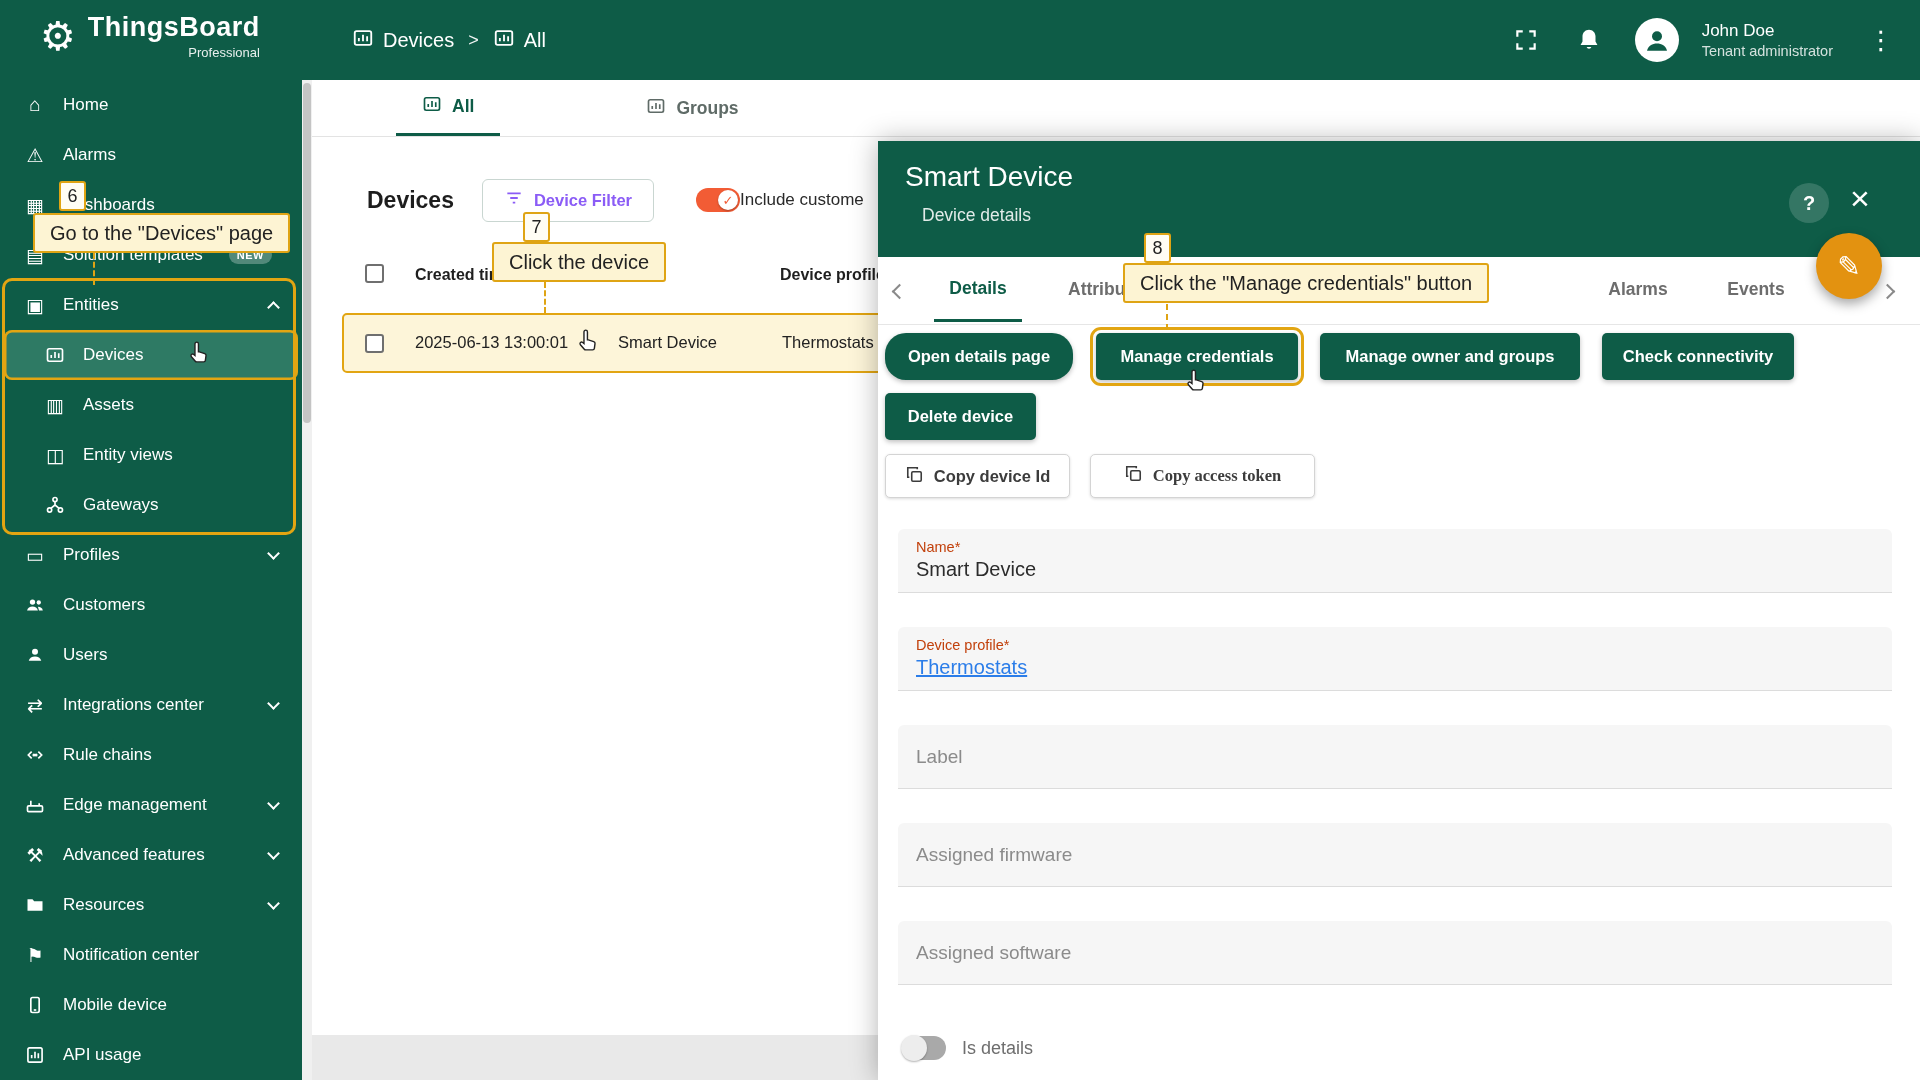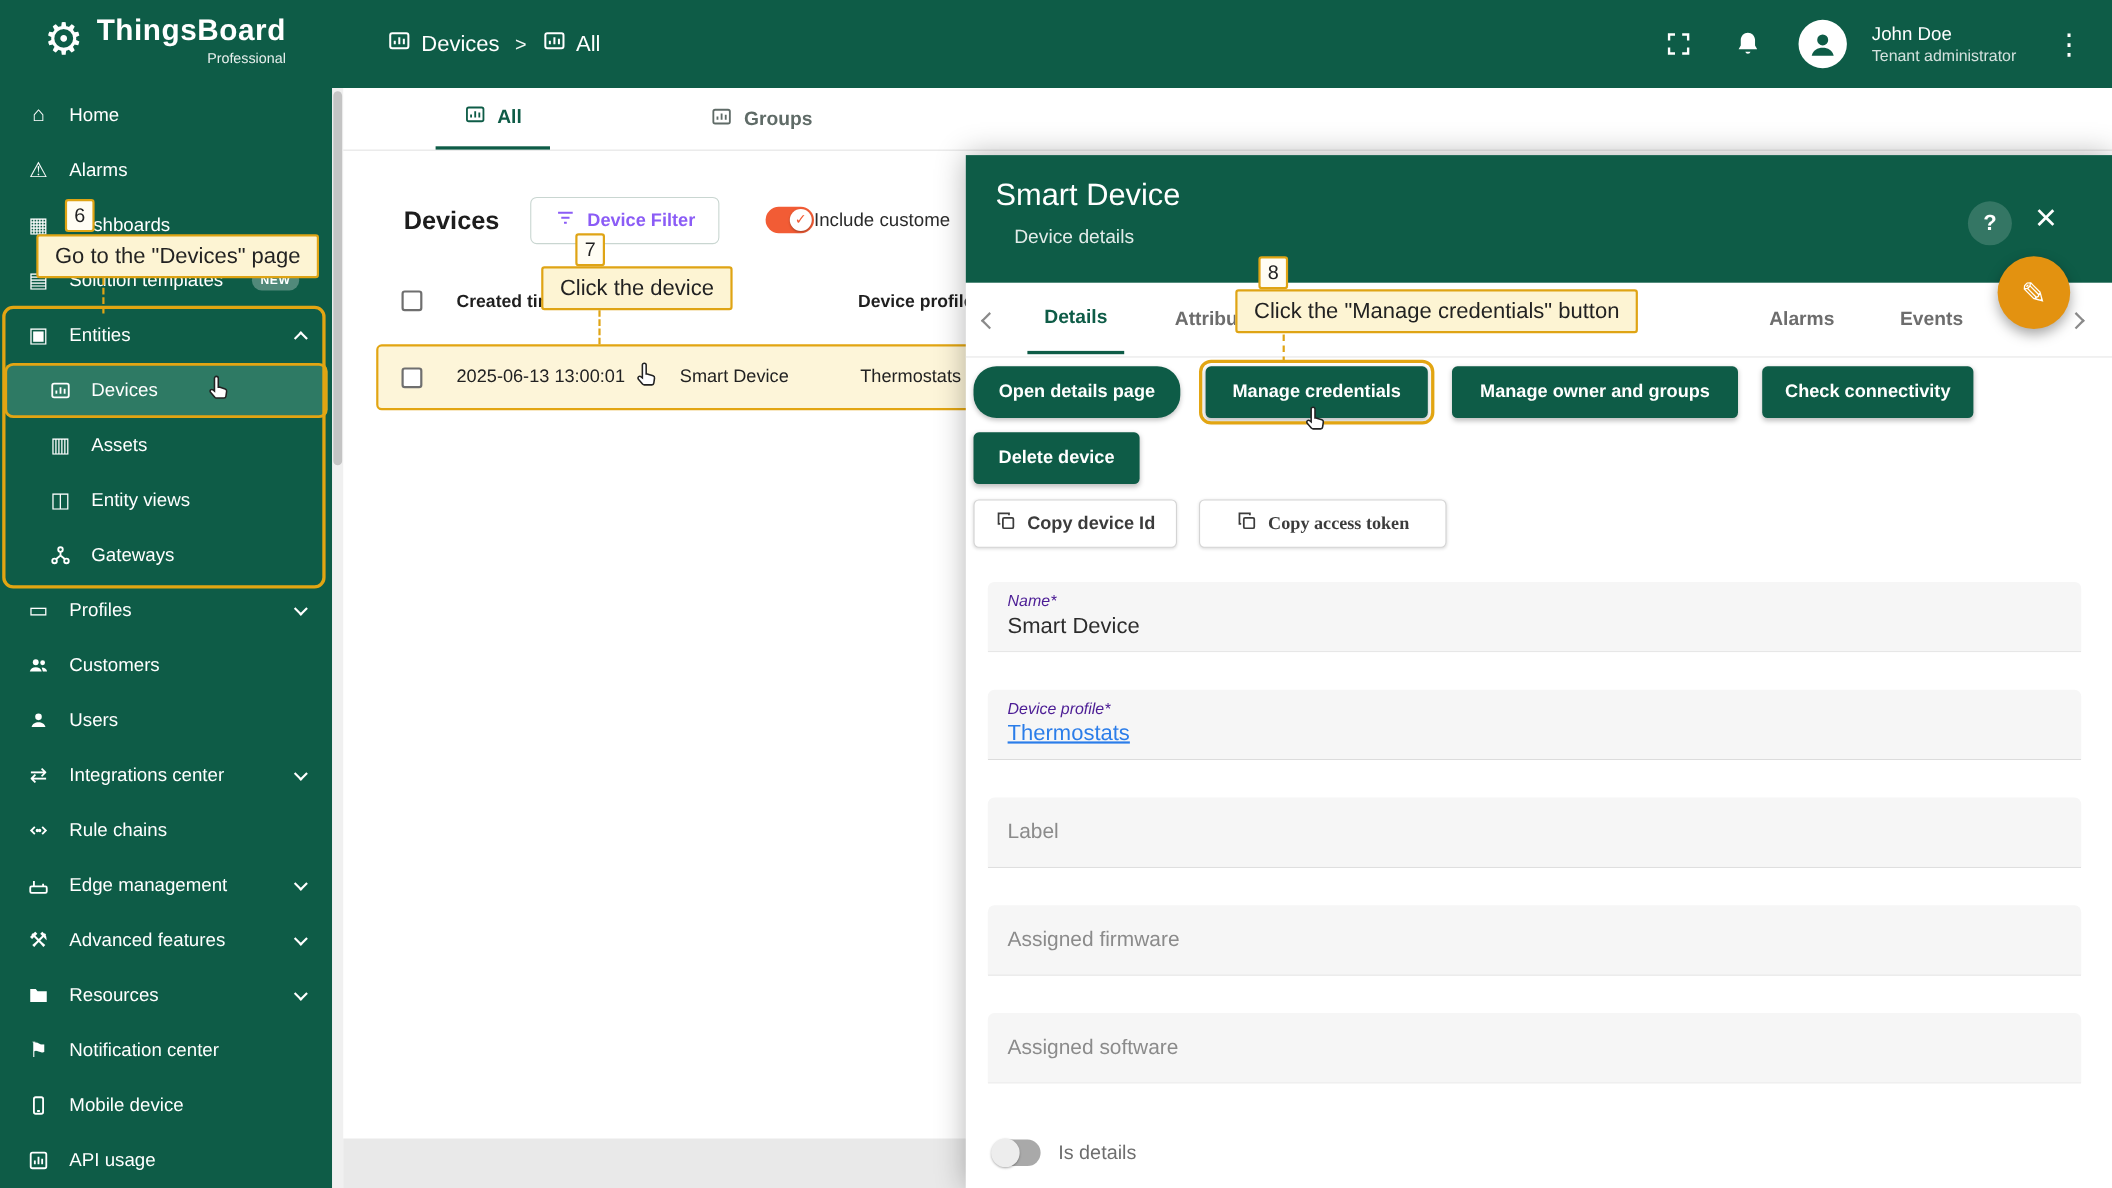--- a/index.html
+++ b/index.html
@@ -72,21 +72,21 @@
   .drawer-tabs { position:absolute; left:0; top:116px; width:100%; height:68px; border-bottom:1px solid #e6e6e6; }
   .dchev { width:11px; height:11px; border-right:2.4px solid #8a8a8a; border-bottom:2.4px solid #8a8a8a; position:absolute; top:29px; cursor:pointer; }
   .dchev-left { transform:rotate(135deg); left:16px; }
   .dchev-right { transform:rotate(-45deg); left:1004px; }
   .dtab { position:absolute; top:0; height:65px; display:flex; align-items:center; justify-content:center; font-size:17.5px; font-weight:bold; color:#6d6d6d; cursor:pointer; overflow:hidden; white-space:nowrap; }
   .dtab.active { color:#0e5c47; border-bottom:3px solid #0e5c47; }
   .btn { position:absolute; height:47px; background:#0e5c47; color:#fff; border-radius:5px; display:flex; align-items:center; justify-content:center; font-size:16.5px; font-weight:bold; box-shadow:0 2px 5px rgba(0,0,0,.25); cursor:pointer; white-space:nowrap; }
   .ring { outline:3px solid #e2a512; outline-offset:3px; }
   .btn-outline { position:absolute; height:44px; background:#fff; color:#3c3c3c; border:1px solid #d4d4d4; border-radius:5px; display:flex; align-items:center; justify-content:center; gap:10px; font-size:16.5px; font-weight:bold; box-shadow:0 1px 3px rgba(0,0,0,.14); cursor:pointer; white-space:nowrap; }
   .field { position:absolute; left:20px; width:994px; height:64px; background:#f6f6f6; border-radius:6px 6px 0 0; border-bottom:1px solid #dcdcdc; padding:10px 18px; cursor:text; }
-  .f-label { display:block; font-size:14.5px; color:#4c1d95;font-style:italic; }
+  .f-label { display:block; font-size:14.5px; color:#c2410c; }
   .f-value { display:block; font-size:20px; color:#2c2c2c; margin-top:3px; }
   .f-link { color:#2b7de9; text-decoration:underline; cursor:pointer; }
   .field-empty { display:flex; align-items:center; }
   .f-ph { font-size:19px; color:#8b8b8b; }
   .gw-row { position:absolute; left:24px; top:895px; display:flex; align-items:center; gap:16px; }
   .sw-off { background:#a9a9a9; }
   .sw-off .sw-knob { left:-1px; top:-1px; width:26px; height:26px; background:#ededed; }
   .gw-label { font-size:18px; color:#6e6e6e; }
 
   

